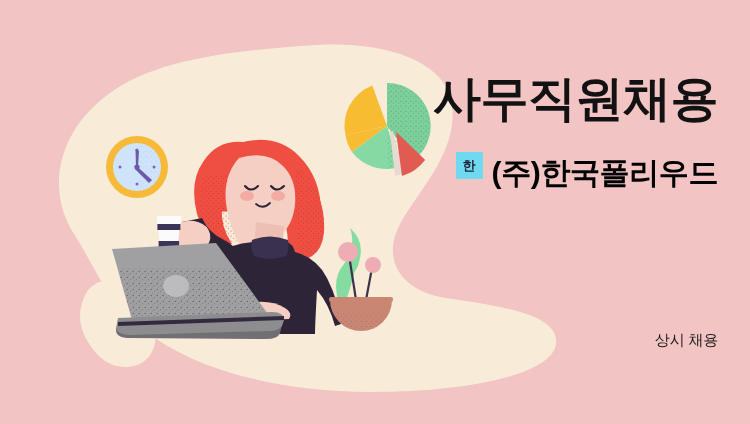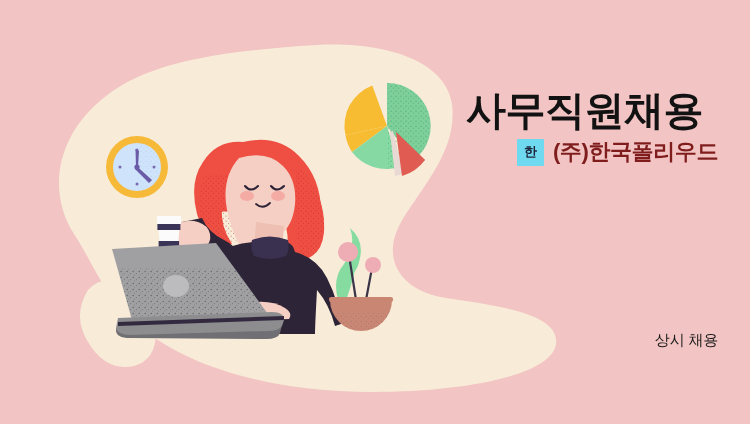--- a/index.html
+++ b/index.html
@@ -30,22 +30,22 @@
     width: 750px;
     height: 424px;
     pointer-events: none;
   }
   .text-layer > * { pointer-events: auto; }
 
   #title {
     position: absolute;
     right: 32px;
     top: 74px;
-    margin: 15px;
-    font-size: 40px;
+    margin: 0;
+    font-size: 48px;
     line-height: 1.05;
     font-weight: 700;
     letter-spacing: -0.5px;
     color: #121212;
     white-space: nowrap;
   }
   #company-row {
     position: absolute;
     right: 32px;
     top: 137px;
@@ -61,24 +61,25 @@
     color: #1d2238;
     font-size: 13px;
     font-weight: 700;
     display: flex;
     align-items: center;
     justify-content: center;
     flex: none;
     border-radius: 1px;
   }
   #company-name {
-    font-size: 22px;
+    font-size: 30px;
     font-weight: 700;
-    color: #7f1d1d;
+    color: #000000;
     letter-spacing: -0.4px;
+    margin-top: 16px;
   }
   #hiring-type {
     position: absolute;
     right: 32px;
     top: 331px;
     font-size: 15px;
     font-weight: 400;
     color: #1a1a1a;
     letter-spacing: -0.2px;
     white-space: nowrap;

